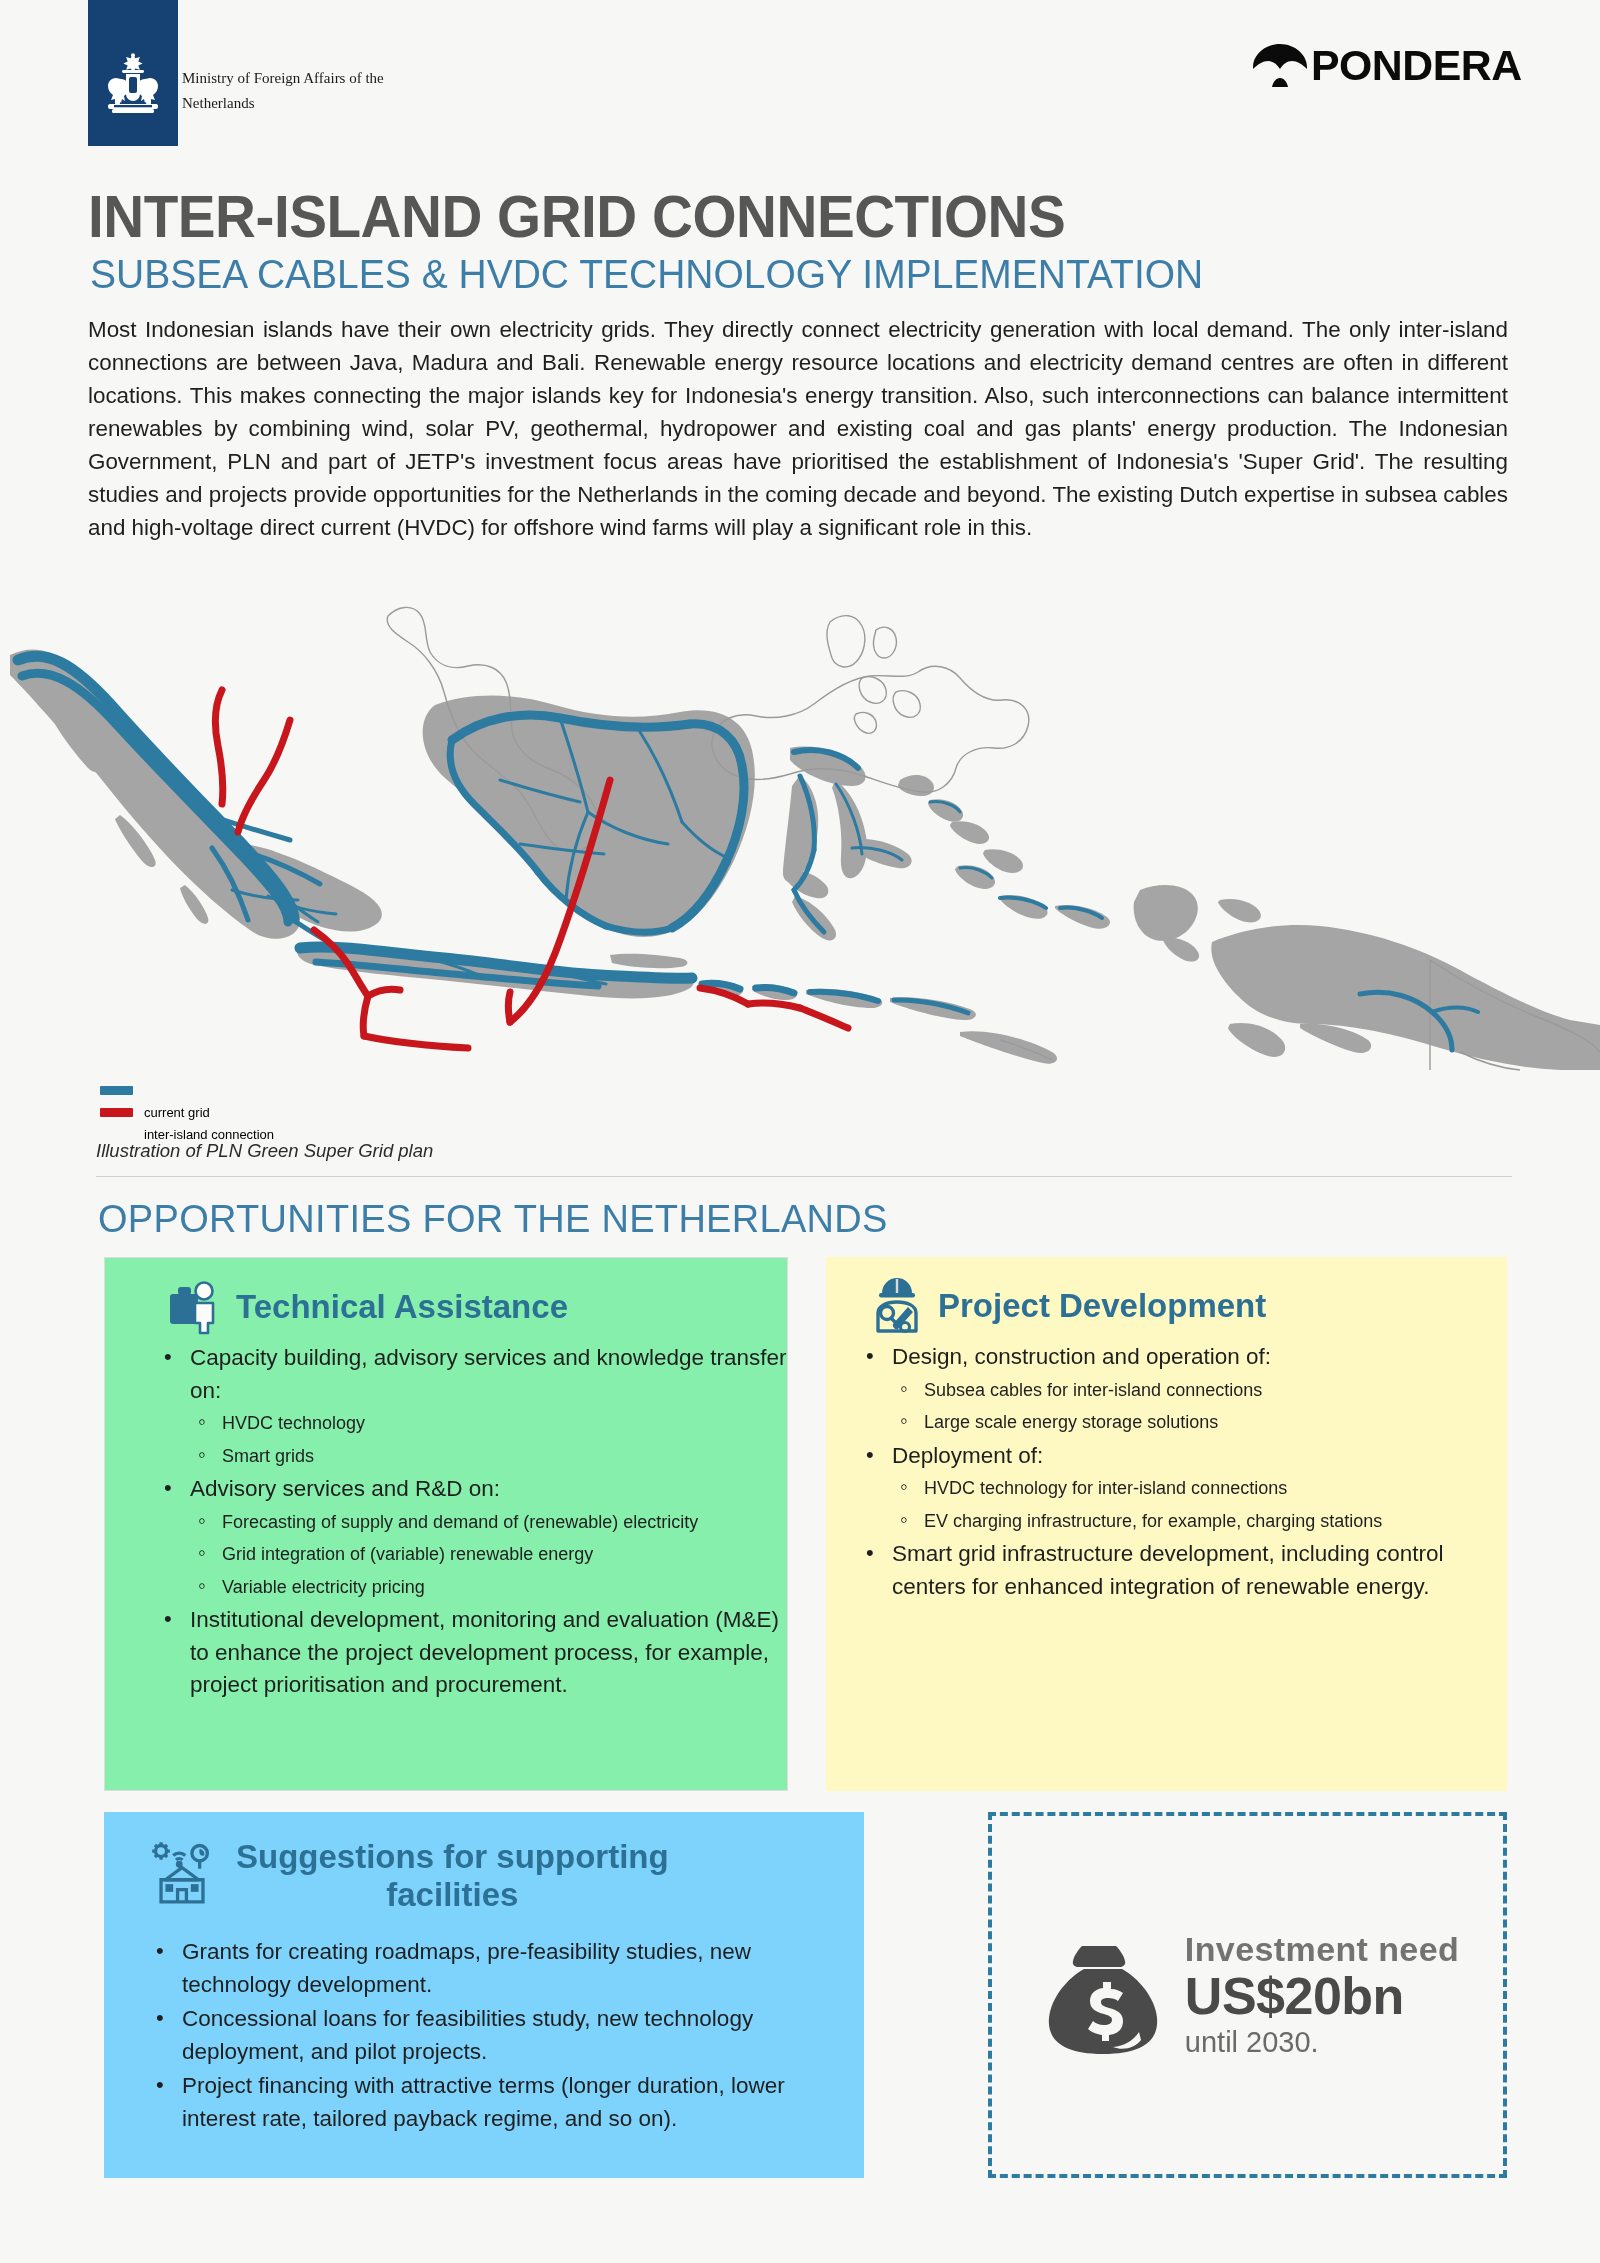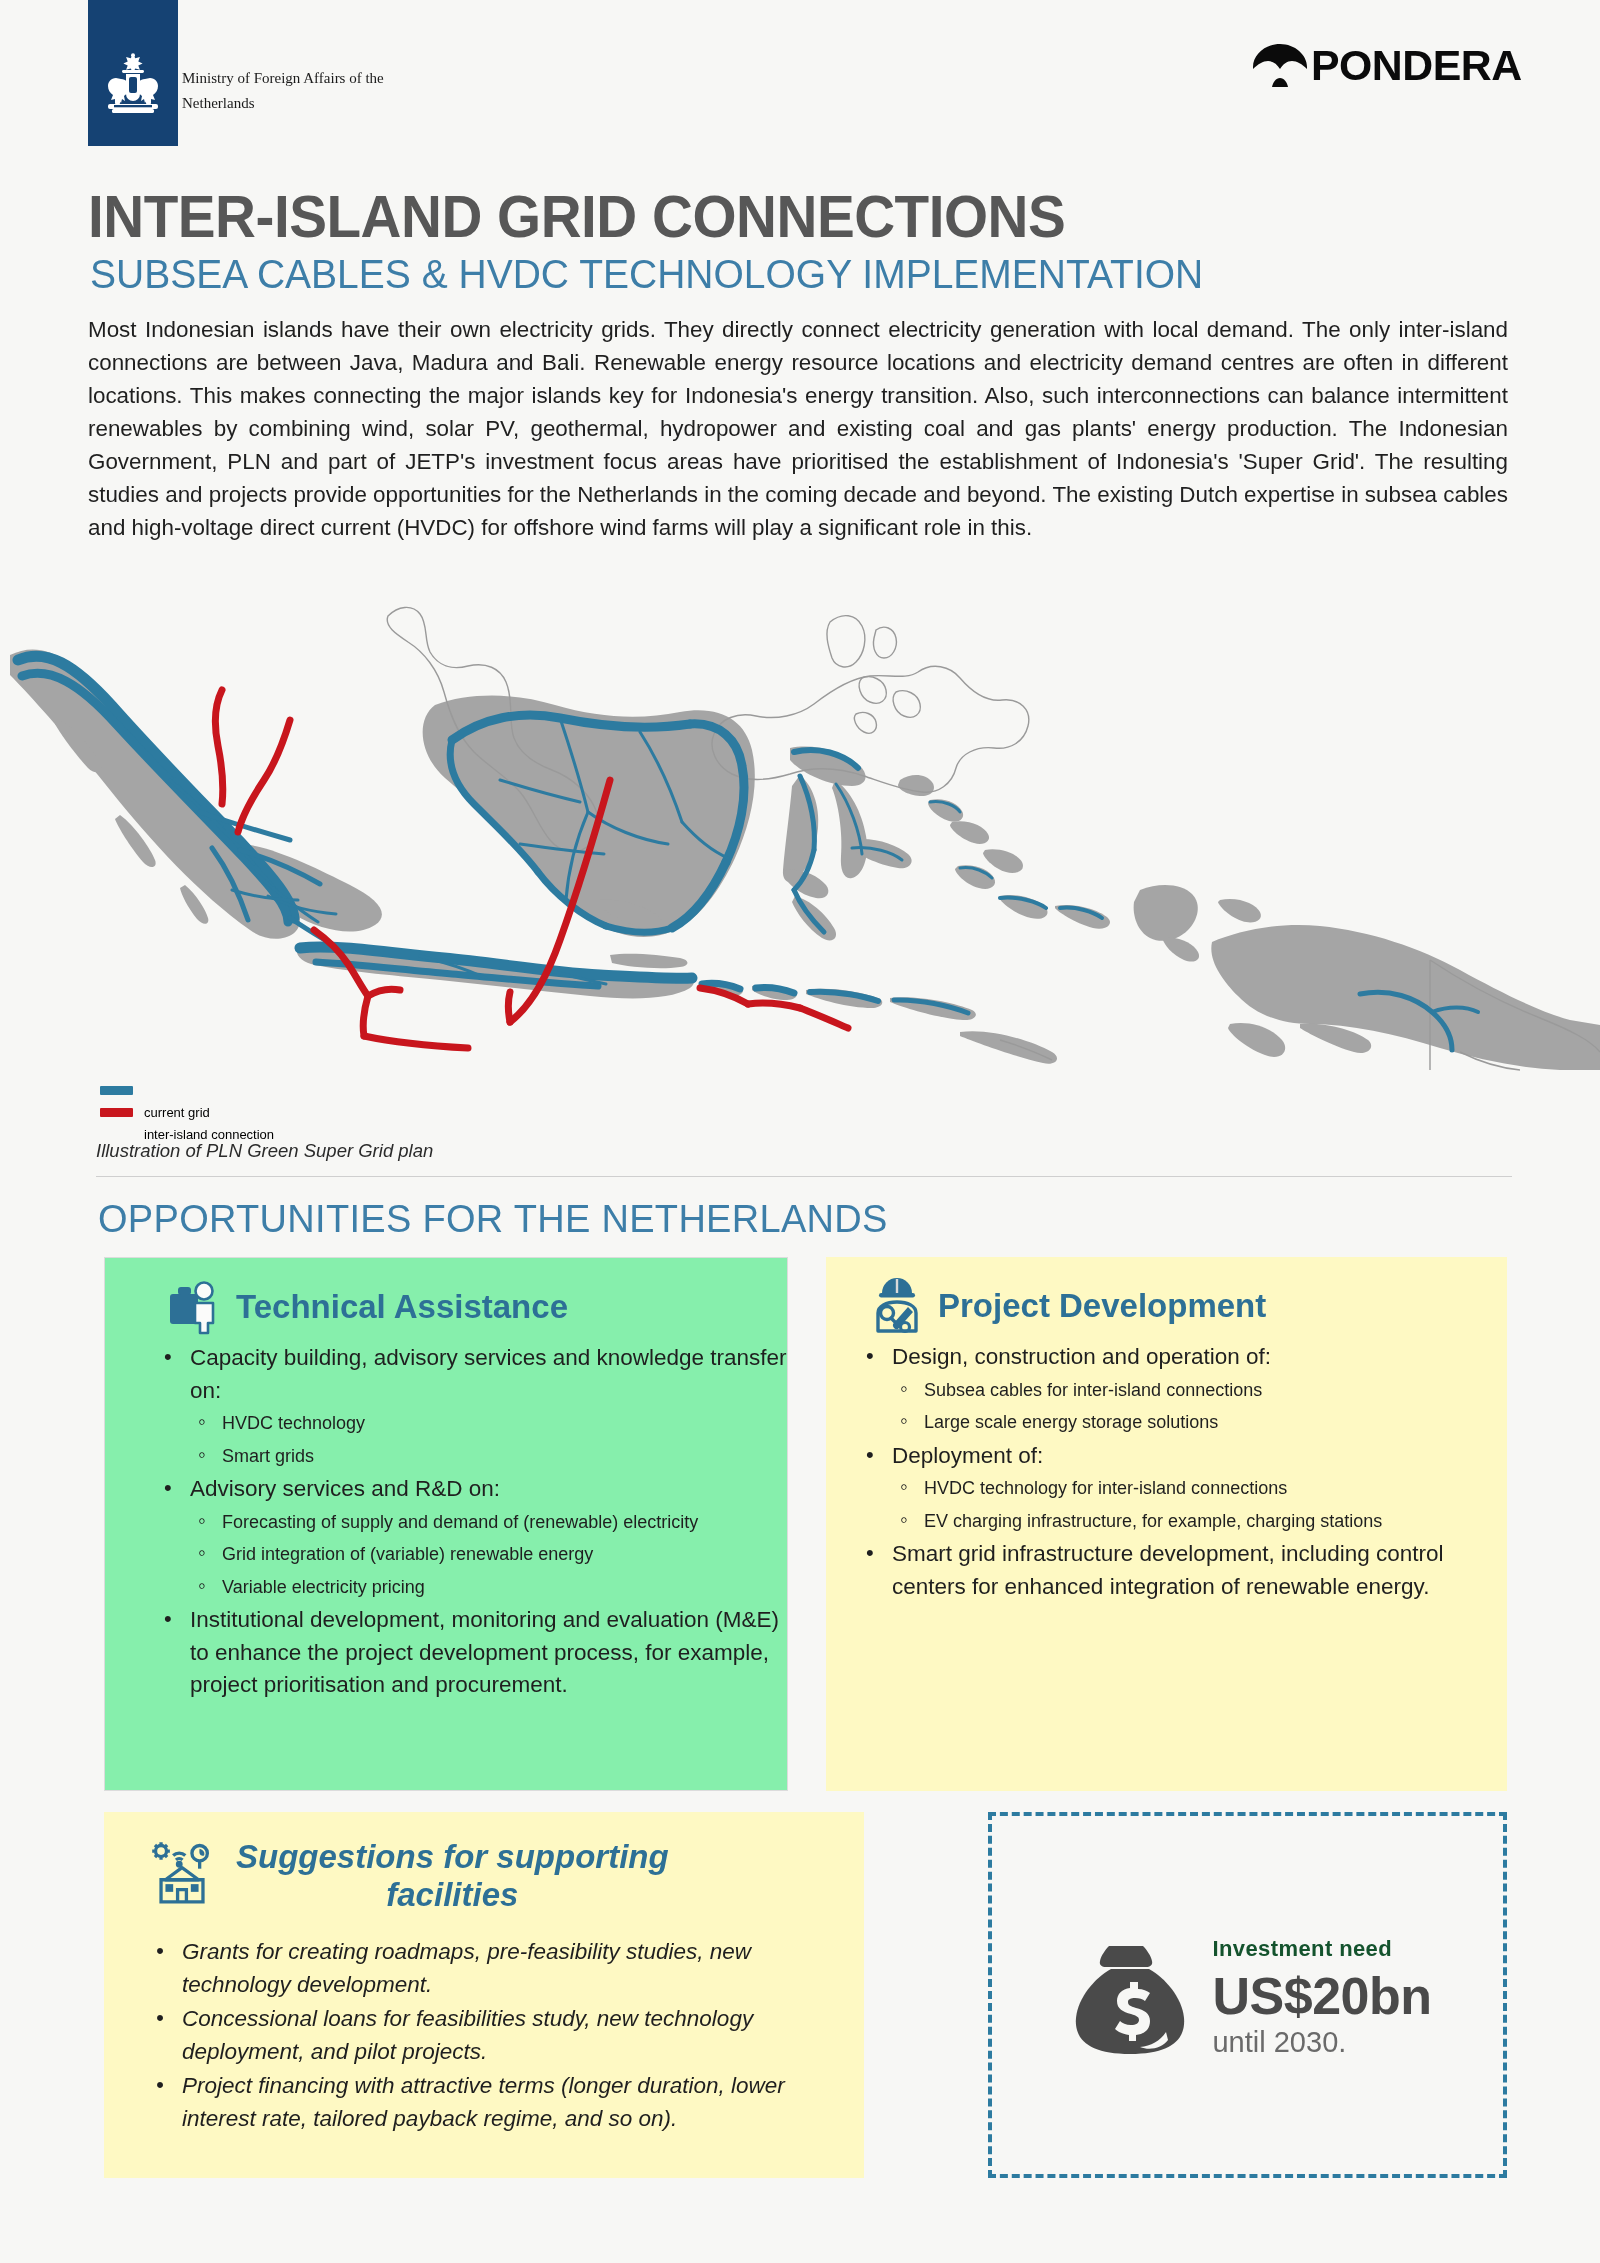--- a/index.html
+++ b/index.html
@@ -46,21 +46,21 @@
   .map-rule{position:absolute;left:96px;top:1176px;width:1416px;height:1px;background:#cfcfcf;}
 
   
   .section-heading{position:absolute;left:98px;top:1198px;font-size:38px;color:#3d7ea8;
     letter-spacing:0.3px;white-space:nowrap;}
 
   
   .card{position:absolute;box-sizing:border-box;}
   .card-ta{left:104px;top:1257px;width:684px;height:534px;background:#86efac;border:1px solid #dcdcdc;padding-left:19px;}
   .card-pd{left:826px;top:1257px;width:681px;height:534px;background:#fef9c3;}
-  .card-sf{left:104px;top:1812px;width:760px;height:366px;background:#fef9c3;font-style:italic;}
+  .card-sf{left:104px;top:1812px;width:760px;height:366px;background:#7dd3fc;}
   .card-inv{left:988px;top:1812px;width:519px;height:366px;background:#f7f7f5;
     border:4px dashed #2d7ba0;}
 
   .card-head{display:flex;align-items:center;padding-top:20px;padding-left:42px;}
   .card-head .hicon{width:58px;height:58px;flex:0 0 58px;margin-right:12px;}
   .card-title{font-size:33px;font-weight:bold;color:#2d7096;line-height:38px;}
   .card-title.two-line{text-align:center;}
 
   ul.lv1{margin:6px 0 0 0;padding-left:66px;list-style:none;}
   ul.lv1>li{position:relative;font-size:22.5px;line-height:32.5px;color:#1f1f1f;margin-bottom:1px;}
@@ -72,21 +72,21 @@
 
   .card-sf ul.lv1{padding-left:78px;margin-top:22px;}
   .card-sf ul.lv1>li{margin-bottom:2px;}
 
   
   .inv-inner{position:absolute;left:0;top:0;width:100%;height:100%;display:flex;
     align-items:center;justify-content:center;}
   .inv-row{display:flex;align-items:center;}
   .money-bag{width:135px;height:135px;flex:0 0 135px;margin-right:14px;}
   .inv-texts{display:flex;flex-direction:column;}
-  .inv-label{font-size:22px;font-weight:bold;color:#14532d;line-height:36px;letter-spacing:0.4px;}
+  .inv-label{font-size:34px;font-weight:bold;color:#737373;line-height:36px;letter-spacing:0.4px;}
   .inv-amount{font-size:52px;font-weight:bold;color:#4a4a4a;line-height:58px;letter-spacing:-0.5px;}
   .inv-until{font-size:29px;color:#6a6a6a;line-height:34px;}
 </style>
 </head>
 <body>
 
 <div class="page">
 
   <div class="header">
 

